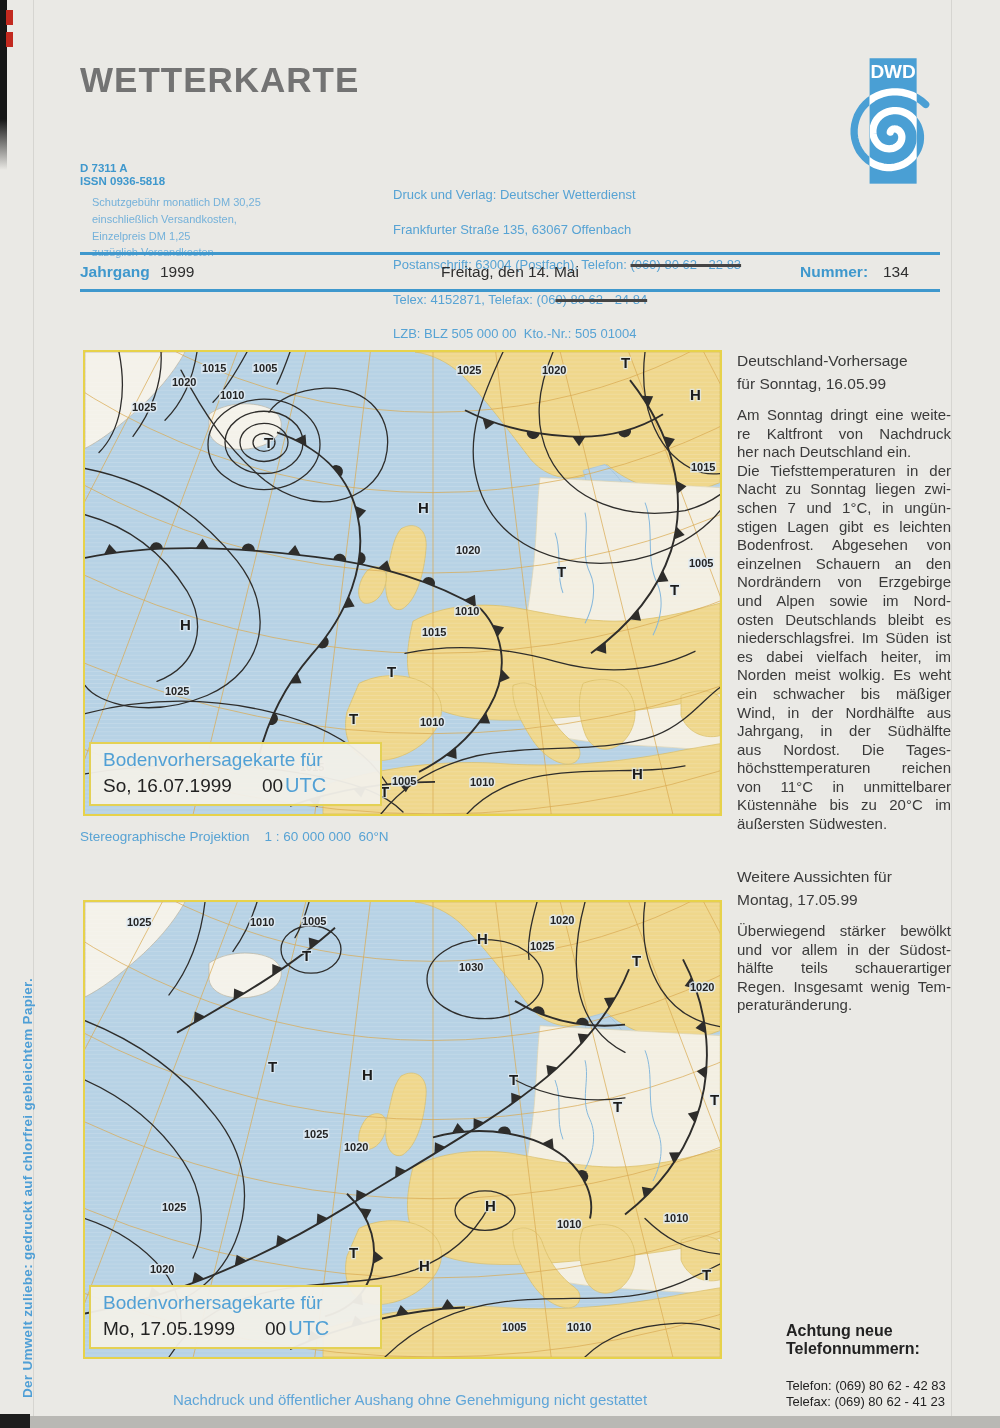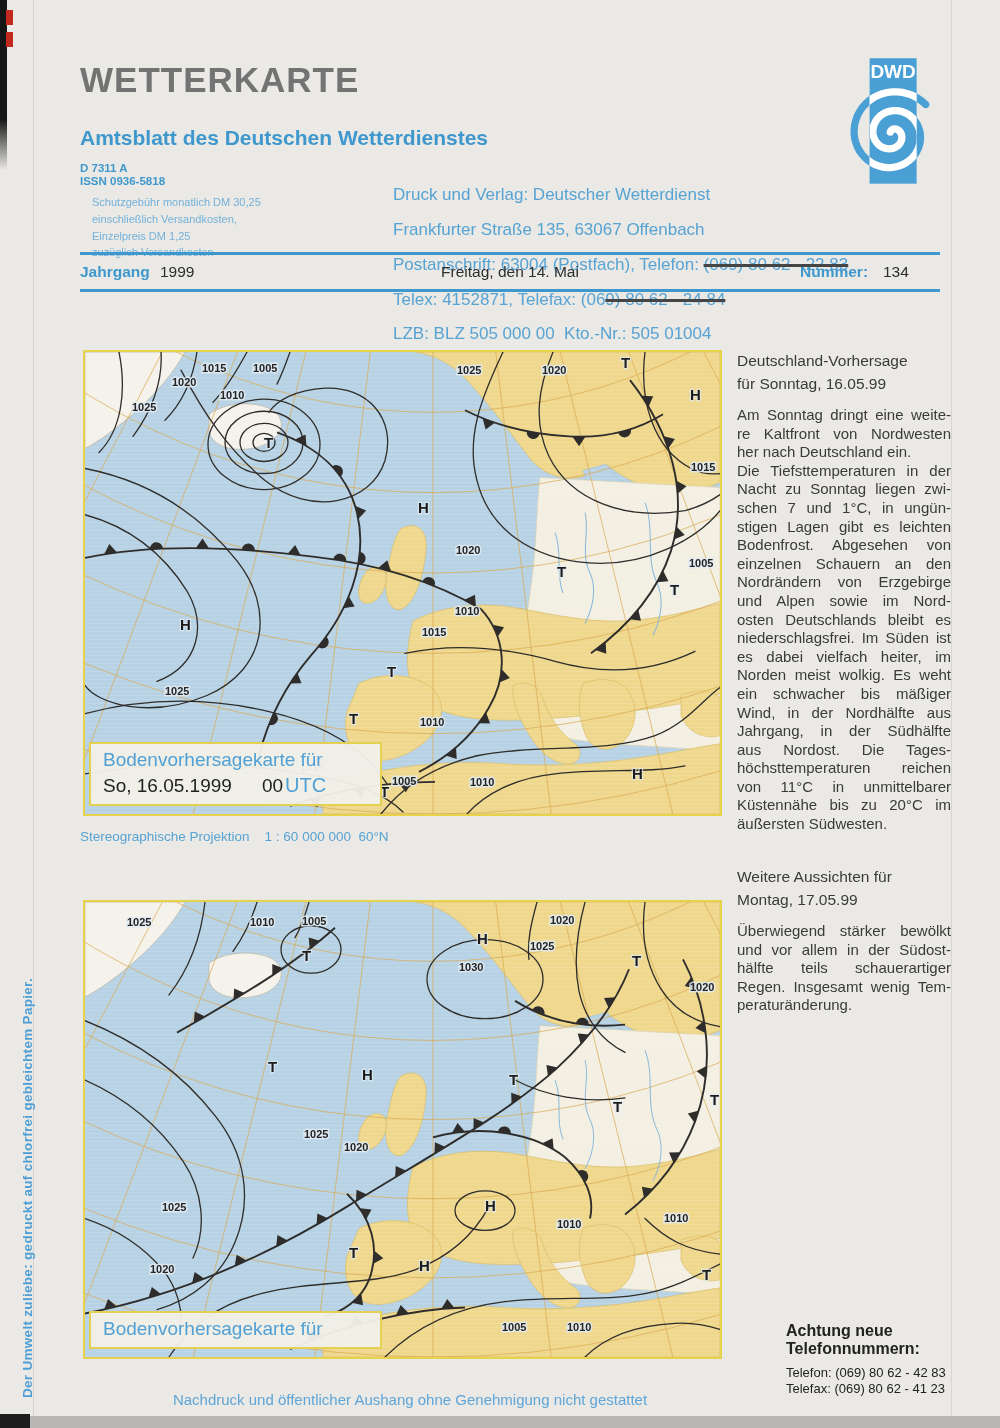--- a/index.html
+++ b/index.html
@@ -10,21 +10,21 @@
   .edge-strip{left:0;top:0;width:7px;height:170px;background:linear-gradient(#161616 70%,rgba(22,22,22,0));}
   .red-mark{width:7px;height:15px;background:#c2291f;left:6px;}
   .fold{top:0;width:1px;height:1428px;background:rgba(110,110,105,.16);}
   .bottom-band{left:0;top:1416px;width:1000px;height:12px;background:#b9b8b4;}
   .bottom-black{left:0;top:1414px;width:30px;height:14px;background:#1d1d1d;}
   
   .title{left:80px;top:60px;font-size:35px;font-weight:bold;color:#737373;letter-spacing:1px;}
   .subtitle{left:80px;top:126px;font-size:21px;font-weight:bold;color:#3f98cd;}
   .pubcode{left:80px;top:162px;font-size:11.5px;font-weight:bold;color:#3f98cd;line-height:13px;}
   .leftcol{left:92px;top:194px;font-size:11px;color:#74b1da;line-height:16.8px;}
-  .midcol{left:393px;top:166px;font-size:17px;color:#57a3d4;line-height:11.6px;white-space:pre;}
+  .midcol{left:393px;top:166px;font-size:13px;color:#57a3d4;line-height:11.6px;white-space:pre;}
   .midcol .gap{height:9px;}
   .strike{text-decoration:line-through;text-decoration-thickness:2.5px;text-decoration-color:#454545;}
   .rule{left:80px;width:860px;height:2.5px;background:#3f98cd;}
   .issue{left:80px;top:263px;width:860px;font-size:15.5px;}
   .issue .lab{font-weight:bold;color:#3f98cd;}
   .issue .val{color:#2e2e2e;}
   
   .mapframe{left:83px;width:635px;border:2.5px solid #e7d24b;background:#14b8a6;}
   .map1{top:350px;height:462px;}
   .map2{top:900px;height:455px;}
@@ -41,41 +41,40 @@
   
   .rcol{left:737px;width:214px;font-size:15px;color:#3a3a3a;}
   .rtitle{line-height:22.5px;font-size:15.5px;}
   .rbody{margin-top:11px;}
   .fline{line-height:18.6px;text-align:justify;text-align-last:justify;}
   .fline.last{text-align-last:auto;}
   .fc{top:350px;} .ol{top:866px;}
   
   .phones{left:786px;top:1322px;font-size:12.5px;color:#222;}
   .phones .pt{font-weight:bold;font-size:16px;}
-  .phones .pl{margin-top:7px;font-size:13px;line-height:16px;}
+  .phones .pl{margin-top:20px;font-size:13px;line-height:16px;}
   
   .footer{left:0;top:1391px;width:820px;text-align:center;font-size:15px;color:#5fa5d8;}
   .eco{left:20px;top:1398px;transform:rotate(-90deg);transform-origin:0 0;width:520px;
        font-size:13.5px;font-weight:bold;color:#4f9fd6;letter-spacing:.3px;}
   
   .logo{left:836px;top:56px;width:112px;height:132px;}
 </style>
 </head>
 <body>
 
 <div class="page">
 
   <div class="abs edge-strip"></div>
   <div class="abs red-mark" style="top:10px"></div>
   <div class="abs red-mark" style="top:32px"></div>
   <div class="abs fold" style="left:33px"></div>
   <div class="abs fold" style="left:951px"></div>
 
   <div class="abs title">WETTERKARTE</div>
-  <div class="abs subtitle">Amtsblatt des Deutschen Wetterdienstes</div>
   <div class="abs pubcode">
     <div>D 7311 A</div>
     <div>ISSN 0936-5818</div>
   </div>
   <div class="abs leftcol">
       <div>Schutzgebühr monatlich DM 30,25</div>
       <div>einschließlich Versandkosten,</div>
       <div>Einzelpreis DM 1,25</div>
       <div>zuzüglich Versandkosten</div>
     </div>
@@ -354,33 +353,33 @@
         <text x="472" y="224" class="m-ht">T</text>
         <text x="585" y="242" class="m-ht">T</text>
         <text x="95" y="277" class="m-ht">H</text>
         <text x="302" y="324" class="m-ht">T</text>
         <text x="264" y="370" class="m-ht">T</text>
         <text x="295" y="443" class="m-ht">T</text>
         <text x="547" y="425" class="m-ht">H</text>
       </svg>
     <div class="mapbox">
       <div class="mb1">Bodenvorhersagekarte für</div>
-      <div class="mb2"><span>So, 16.05.1999</span><span class="mb-time">00</span><span class="mb-utc">UTC</span></div>
+      <div class="mb2"><span>So, 16.07.1999</span><span class="mb-time">00</span><span class="mb-utc">UTC</span></div>
     </div>
   </div>
   <div class="abs projcap">Stereographische Projektion    1 : 60 000 000  60°N</div>
 
   <div class="abs rcol fc">
     <div class="rtitle">
       <div>Deutschland-Vorhersage</div>
       <div>für Sonntag, 16.05.99</div>
     </div>
     <div class="rbody">
         <div class="fline">Am Sonntag dringt eine weite-</div>
-        <div class="fline">re Kaltfront von Nordwesten</div>
+        <div class="fline">re Kaltfront von Nachdruck</div>
         <div class="fline last">her nach Deutschland ein.</div>
         <div class="fline">Die Tiefsttemperaturen in der</div>
         <div class="fline">Nacht zu Sonntag liegen zwi-</div>
         <div class="fline">schen 7 und 1°C, in ungün-</div>
         <div class="fline">stigen Lagen gibt es leichten</div>
         <div class="fline">Bodenfrost. Abgesehen von</div>
         <div class="fline">einzelnen Schauern an den</div>
         <div class="fline">Nordrändern von Erzgebirge</div>
         <div class="fline">und Alpen sowie im Nord-</div>
         <div class="fline">osten Deutschlands bleibt es</div>
@@ -648,20 +647,21 @@
         <text x="424" y="185" class="m-ht">T</text>
         <text x="528" y="212" class="m-ht">T</text>
         <text x="625" y="205" class="m-ht">T</text>
         <text x="264" y="360" class="m-ht">T</text>
         <text x="334" y="373" class="m-ht">H</text>
         <text x="400" y="312" class="m-ht">H</text>
         <text x="617" y="382" class="m-ht">T</text>
       </svg>
     <div class="mapbox">
       <div class="mb1">Bodenvorhersagekarte für</div>
+      <div class="mb2"><span>Mo, 17.05.1999</span><span class="mb-time">00</span><span class="mb-utc">UTC</span></div>
     </div>
   </div>
 
   <div class="abs phones">
     <div class="pt">Achtung neue Telefonnummern:</div>
     <div class="pl">Telefon: (069) 80 62 - 42 83</div>
     <div class="pl" style="margin-top:0">Telefax: (069) 80 62 - 41 23</div>
   </div>
 
   <div class="abs footer">Nachdruck und öffentlicher Aushang ohne Genehmigung nicht gestattet</div>

